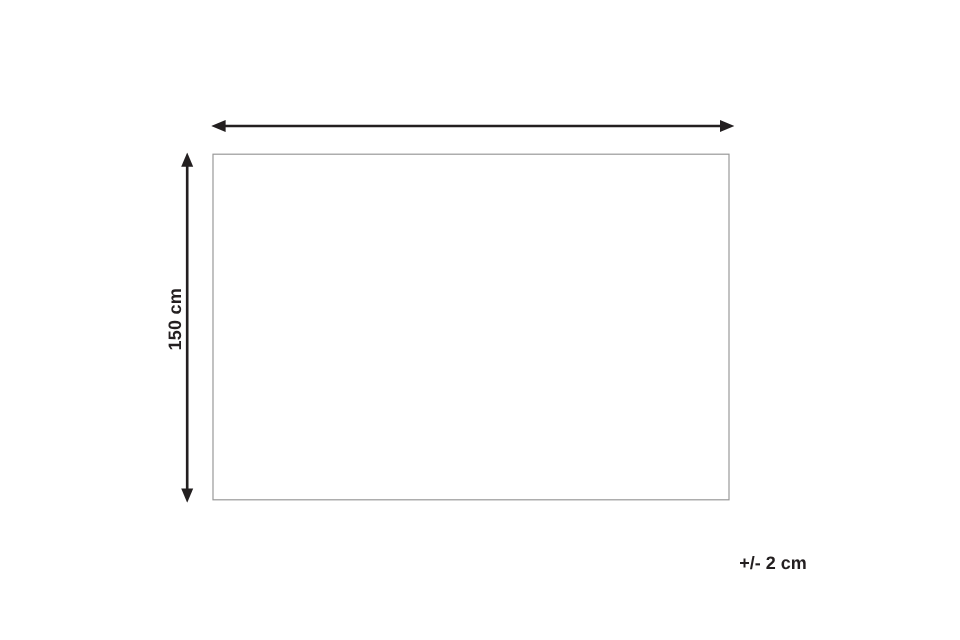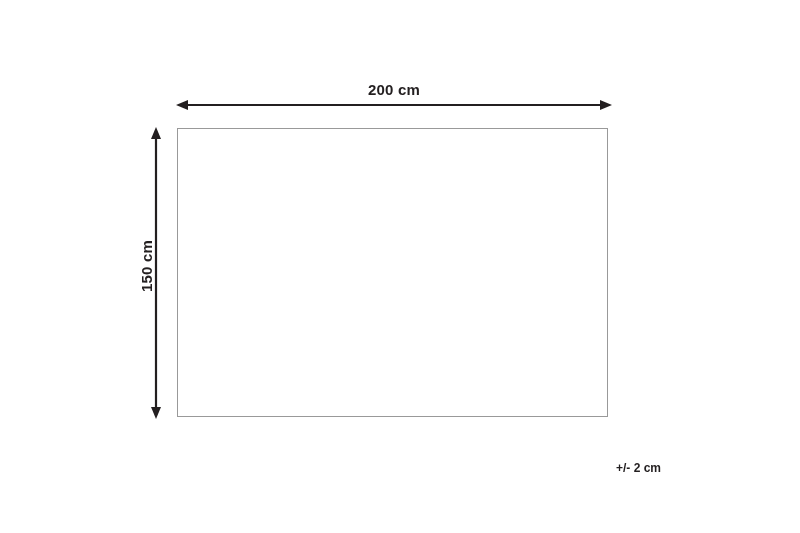--- a/index.html
+++ b/index.html
@@ -52,31 +52,30 @@
     height: 289px;
     box-sizing: border-box;
     border: 1.5px solid #999999;
     background: #ffffff;
   }
   .tolerance-label {
     position: absolute;
     left: 616px;
     top: 461px;
     font-weight: bold;
-    font-size: 12px;
+    font-size: 15px;
     color: #231f20;
     white-space: nowrap;
   }
 </style>
 </head>
 <body>
 
 <div class="stage">
 
-  <div class="dim-label width-label">200 cm</div>
 
   <svg class="width-arrow" width="436" height="14" viewBox="0 0 436 14">
     <line x1="8" y1="7" x2="428" y2="7" stroke-width="2.2" stroke="#231f20"></line>
     <polygon points="0,7 12,2 12,12" fill="#231f20"></polygon>
     <polygon points="436,7 424,2 424,12" fill="#231f20"></polygon>
   </svg>
 
   <div class="dim-label height-label">150 cm</div>
 
   <svg class="height-arrow" width="14" height="292" viewBox="0 0 14 292">

